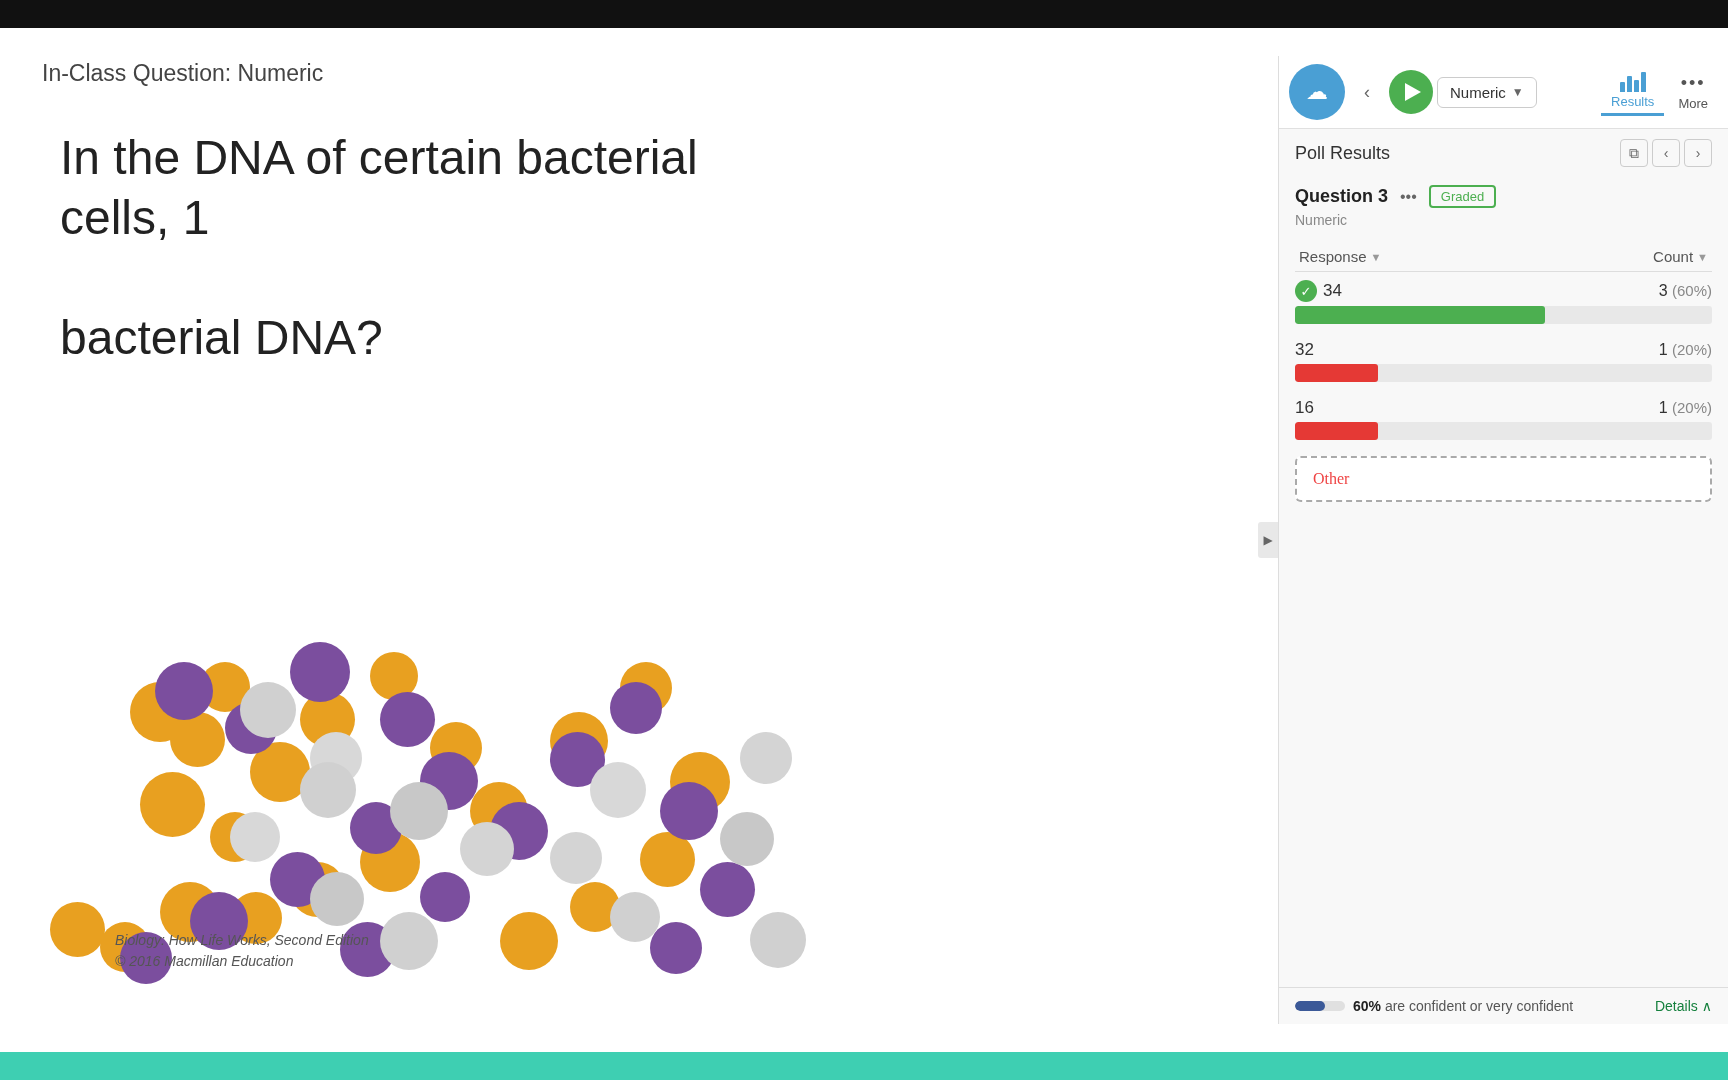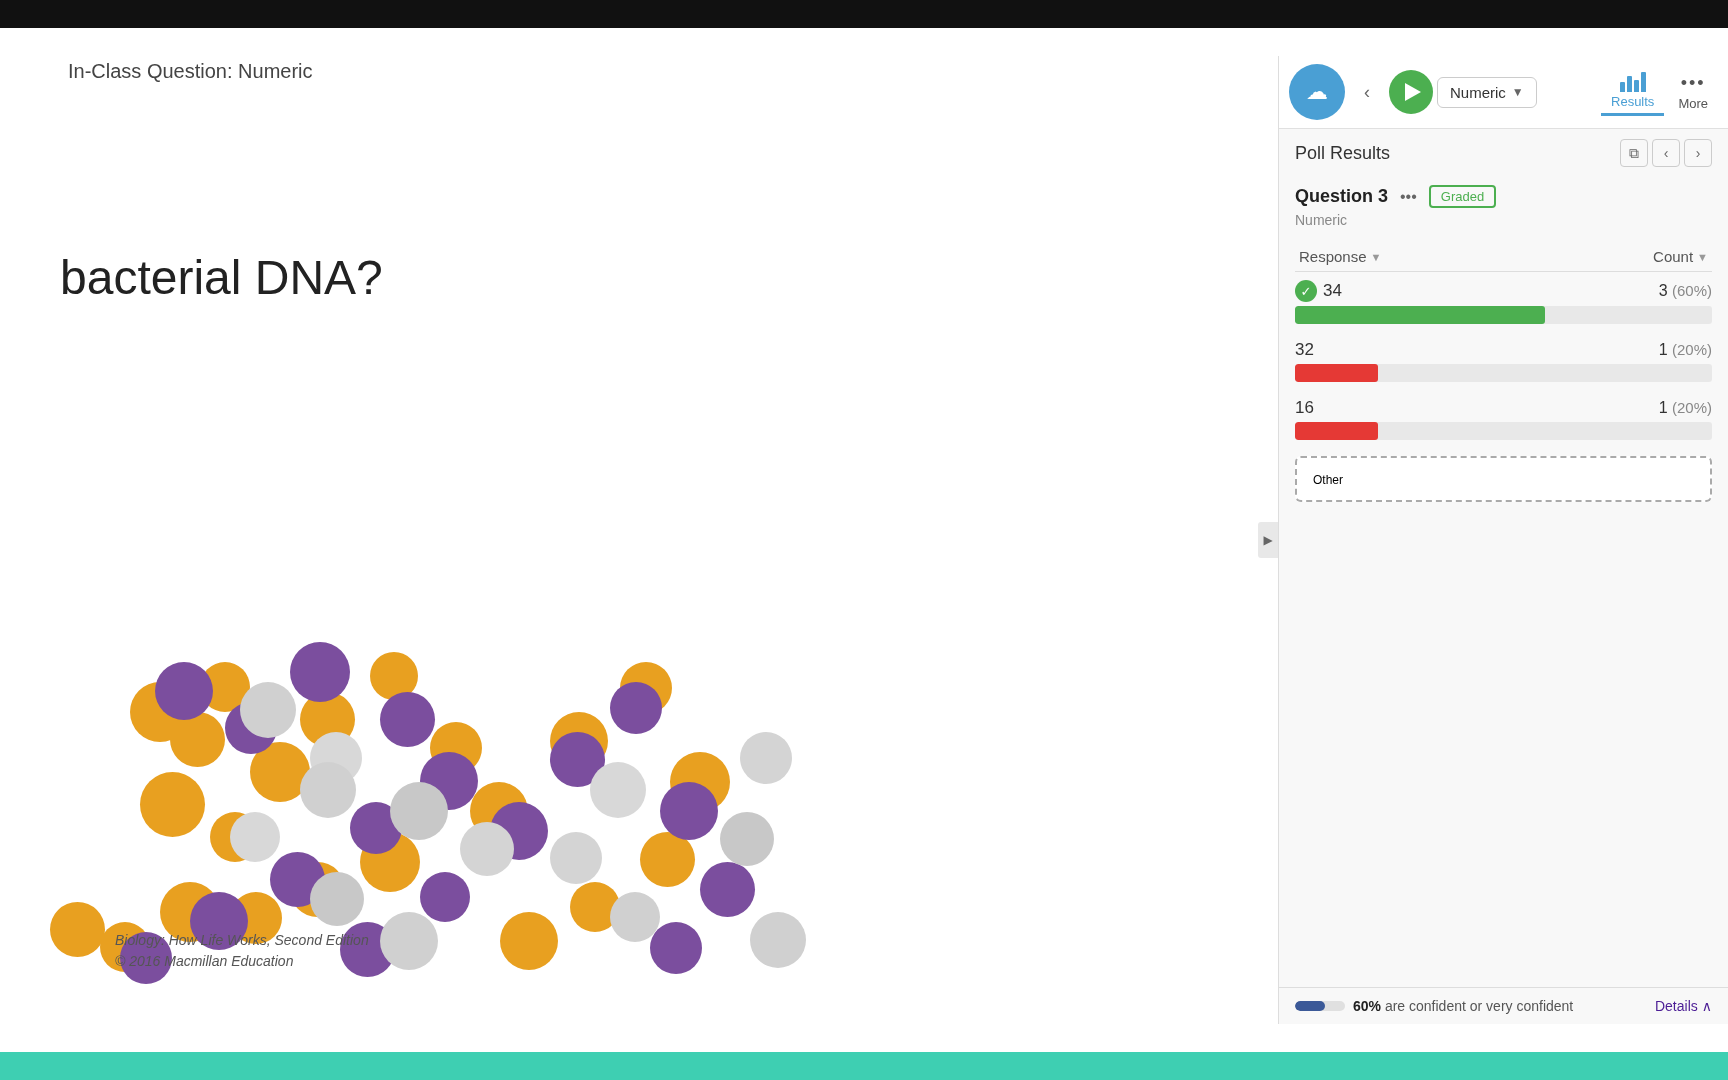--- a/index.html
+++ b/index.html
@@ -39,22 +39,22 @@
       left: 0;
       right: 0;
       bottom: 28px;
       background: #ffffff;
       overflow: hidden;
     }
 
     .slide-title {
       position: absolute;
       top: 32px;
-      left: 68px;
-      font-size: 20px;
+      left: 42px;
+      font-size: 23px;
       color: #444;
       font-weight: 400;
     }
 
     .slide-question {
       position: absolute;
       top: 100px;
       left: 60px;
       width: 750px;
       font-size: 48px;
@@ -363,22 +363,23 @@
 
     .other-box {
       border: 2px dashed #aaa;
       border-radius: 6px;
       padding: 12px 16px;
       margin-top: 10px;
       background: white;
     }
 
     .other-text {
-      font-size: 12px;
-      color: #000000;
+      font-size: 16px;
+      color: #ef4444;
+      font-family: Liberation Serif, serif;
     }
 
     .confidence-row {
       display: flex;
       align-items: center;
       justify-content: space-between;
       padding: 10px 16px;
       border-top: 1px solid #ddd;
       background: #f8f8f8;
     }
@@ -408,21 +409,21 @@
     .confidence-text {
       font-size: 14px;
       color: #555;
     }
 
     .confidence-text strong {
       color: #222;
     }
 
     .details-btn {
-      color: #4c1d95;
+      color: #15803d;
       font-size: 14px;
       background: transparent;
       border: none;
       cursor: pointer;
       display: flex;
       align-items: center;
       gap: 4px;
     }
 
     
@@ -491,21 +492,21 @@
 
 <div class="top-bar"></div>
 
 <div class="bottom-bar"></div>
 
 <div class="slide-content">
 
   <div class="slide-title">In-Class Question: Numeric</div>
 
   <div class="slide-question">
-    <br>
+    <span>In the DNA of certain bacterial cells, 1</span><br>
     <br>
     <span>bacterial DNA?</span>
   </div>
 
   <div class="dna-container">
 
     <div class="ball" style="width:60px;height:60px;background:#e8a020;top:50px;left:130px;"></div>
     <div class="ball" style="width:50px;height:50px;background:#e8a020;top:30px;left:200px;"></div>
     <div class="ball" style="width:55px;height:55px;background:#e8a020;top:80px;left:170px;"></div>
     <div class="ball" style="width:65px;height:65px;background:#e8a020;top:140px;left:140px;"></div>

